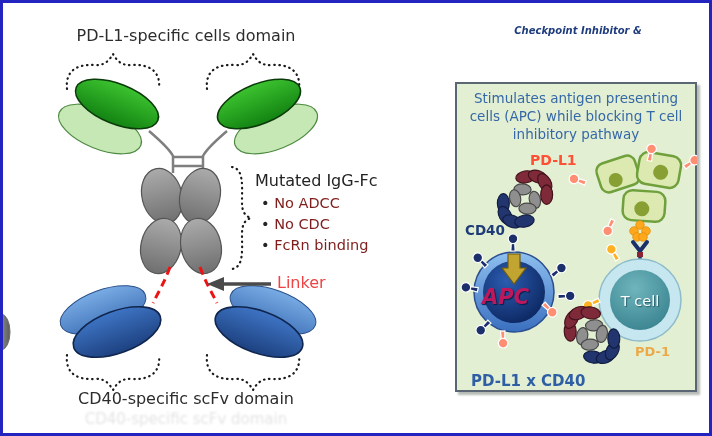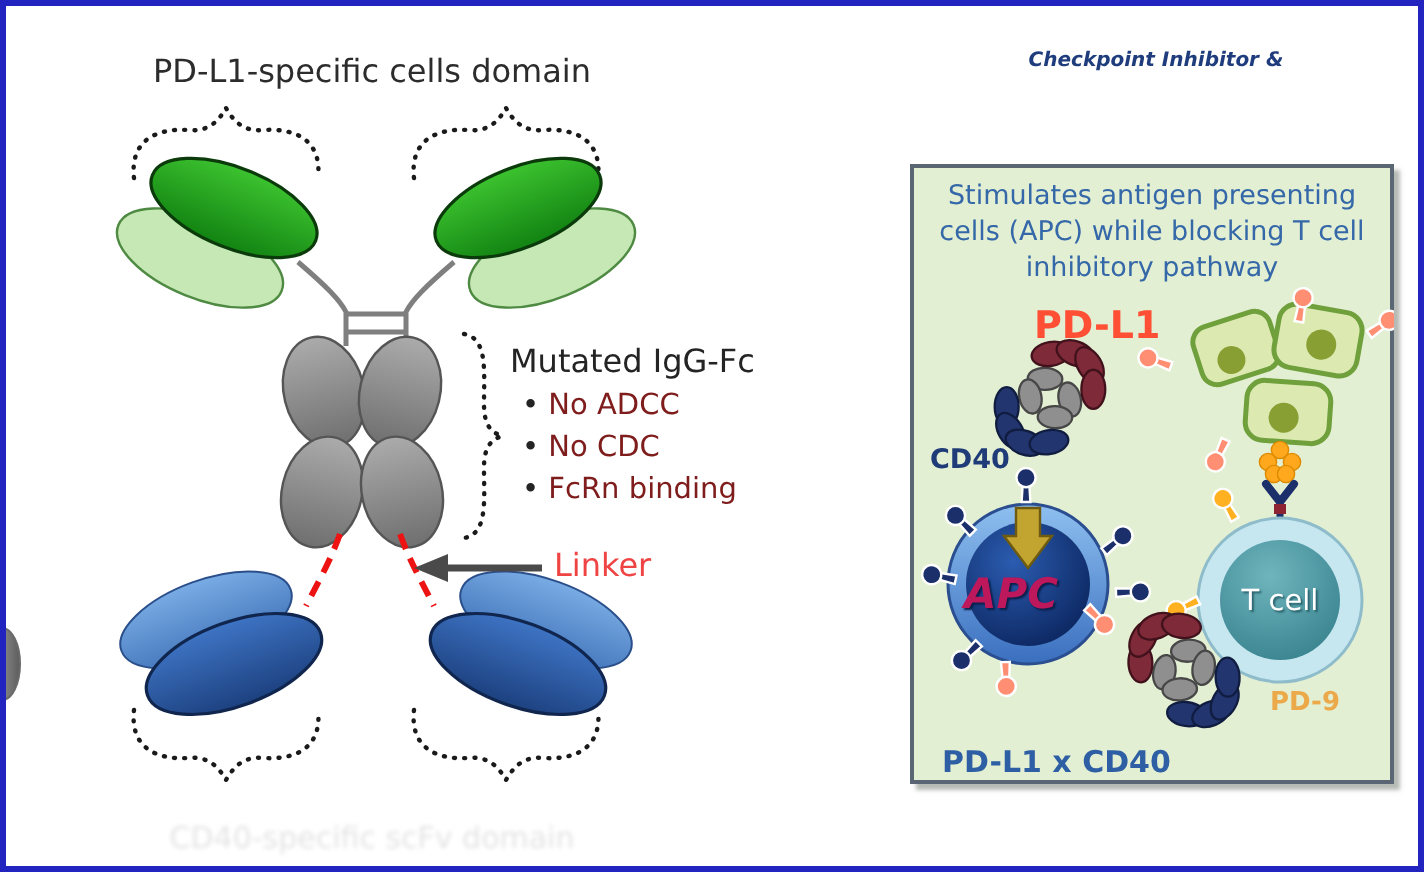--- a/index.html
+++ b/index.html
@@ -20,21 +20,21 @@
   .bottom-label{left:50px;top:386px;width:266px;text-align:center;font-size:16px;color:#2c2c2c;}
   .bottom-reflection{left:50px;top:407px;width:266px;text-align:center;font-size:15px;
     color:#666;opacity:.18;filter:blur(1.1px);}
   
   .rp-title{left:452px;top:17px;width:246px;text-align:center;font-size:10px;line-height:21px;
     font-weight:bold;font-style:italic;color:#1F3D7D;}
   .rp-box{left:452px;top:79px;width:242px;height:310px;box-sizing:border-box;
     background:#E3EFD2;border:2px solid #5B6674;box-shadow:3px 3px 2px rgba(110,120,110,.5);}
   .rp-desc{left:458px;top:86px;width:230px;text-align:center;font-size:13.5px;line-height:18px;color:#3568A8;}
   .lbl{font-weight:bold;}
-  .lbl-pdl1{left:514px;top:149px;font-size:19px;color:#FF4F35;}
+  .lbl-pdl1{left:527px;top:149px;font-size:14px;color:#FF4F35;}
   .lbl-cd40{left:462px;top:219px;font-size:13.5px;color:#1F3C78;}
   .lbl-pd1{left:632px;top:341px;font-size:13px;color:#ECA23B;opacity:.9;}
   .lbl-apc{left:479px;top:282px;width:64px;text-align:left;font-size:21px;font-style:italic;
     font-weight:bold;color:#be185d;text-shadow:1px 1px 1px #0a1f4a;}
   .lbl-tcell{left:605px;top:290px;width:64px;text-align:center;font-size:14.5px;color:#fff;
     text-shadow:1px 1px 1px rgba(20,70,80,.7);}
   .rp-caption{left:468px;top:369px;width:212px;text-align:left;font-size:15px;
     font-weight:bold;color:#2E5FA5;}
 </style>
 </head>
@@ -120,20 +120,21 @@
   </svg>
 
   <div class="abs top-label">PD-L1-specific cells domain</div>
   <div class="abs fc-label">Mutated IgG-Fc</div>
   <ul class="abs fc-bullets">
     <li>No ADCC</li>
     <li>No CDC</li>
     <li>FcRn binding</li>
   </ul>
   <div class="abs linker-label">Linker</div>
+  <div class="abs bottom-label">CD40-specific scFv domain</div>
   <div class="abs bottom-reflection">CD40-specific scFv domain</div>
 
   <div class="abs rp-title">
     <div>Checkpoint Inhibitor &amp;</div>
   </div>
 
   <div class="abs rp-box"></div>
 
   <svg style="left:452px;top:79px;" width="242" height="310" viewBox="0 0 242 310">
     <defs>
@@ -240,18 +241,18 @@
       <use href="#rec" transform="translate(136,222) rotate(-115)"></use>
     </g>
 
     <use href="#bsab" transform="translate(70,117) rotate(40) scale(1.15)"></use>
     <use href="#bsab" transform="translate(137,253) rotate(-42) scale(1.15)"></use>
   </svg>
 
   <div class="abs rp-desc">Stimulates antigen presenting cells (APC) while blocking T cell inhibitory pathway</div>
   <div class="abs lbl lbl-pdl1">PD-L1</div>
   <div class="abs lbl lbl-cd40">CD40</div>
-  <div class="abs lbl lbl-pd1">PD-9</div>
+  <div class="abs lbl lbl-pd1">PD-1</div>
   <div class="abs lbl-apc">APC</div>
   <div class="abs lbl-tcell">T cell</div>
   <div class="abs rp-caption">PD-L1 x CD40</div>
 
 </div>
 
 </body></html>

